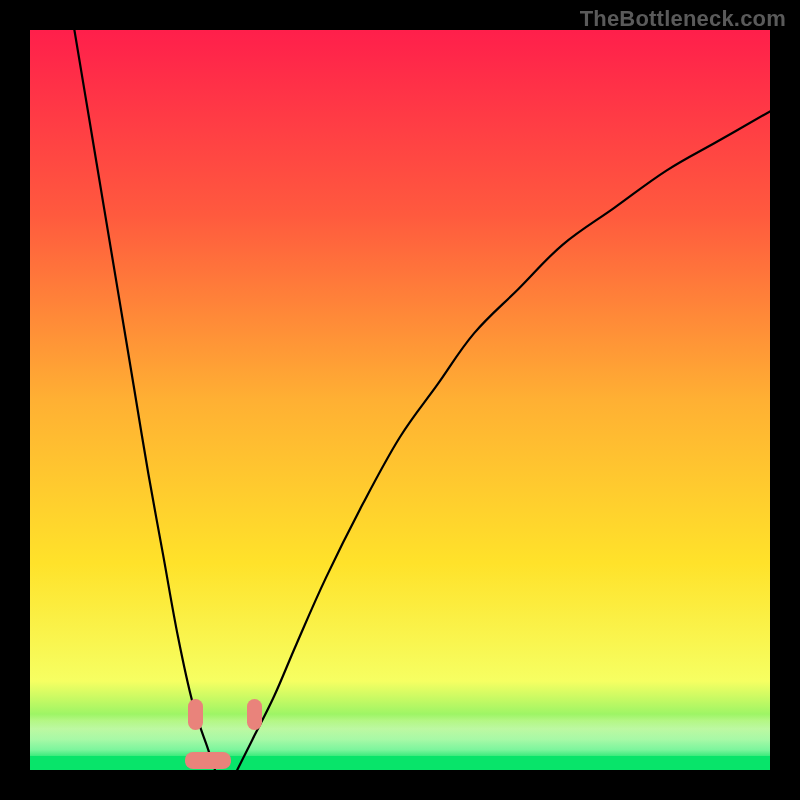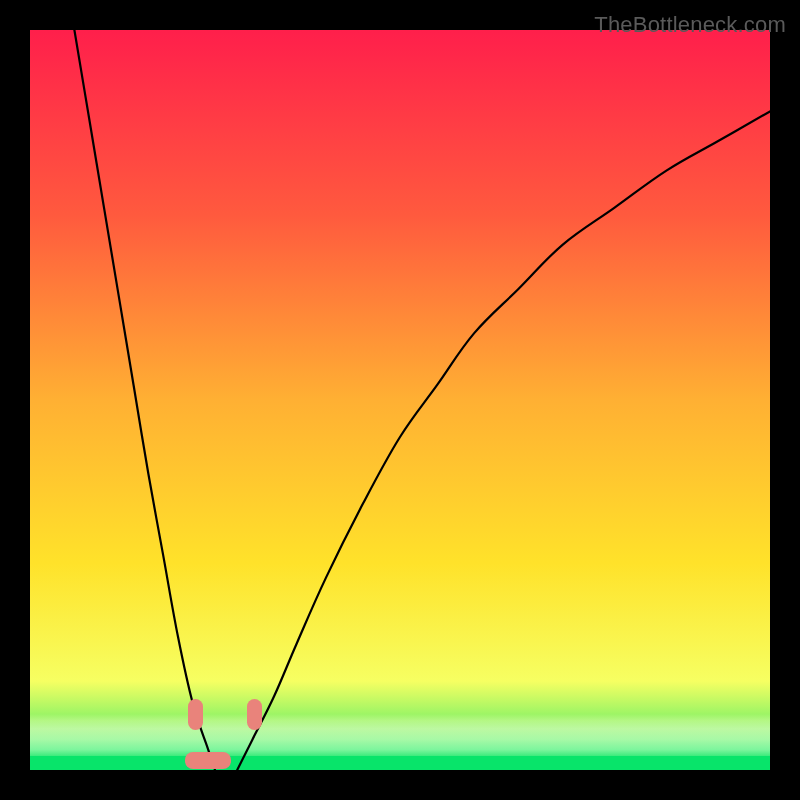--- a/index.html
+++ b/index.html
@@ -12,25 +12,25 @@
     font-family: Arial, Helvetica, sans-serif;
   }
   .frame {
     position: relative;
     width: 800px;
     height: 800px;
     background: #000;
   }
   .watermark {
     position: absolute;
-    top: 12px;
+    top: 6px;
     right: 14px;
     color: #5a5a5a;
     font-size: 22px;
-    font-weight: 400;
+    font-weight: 700;
     letter-spacing: 0.2px;
     z-index: 10;
   }
   .plot-area {
     position: absolute;
     left: 30px;
     top: 30px;
     width: 740px;
     height: 740px;
     overflow: hidden;

